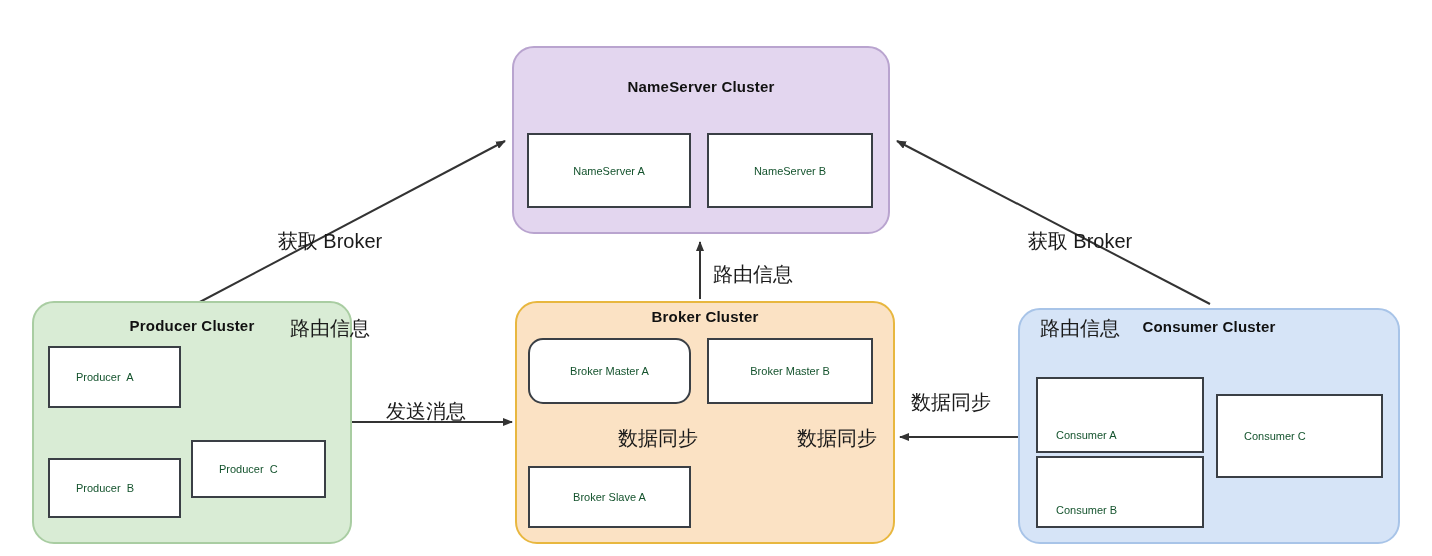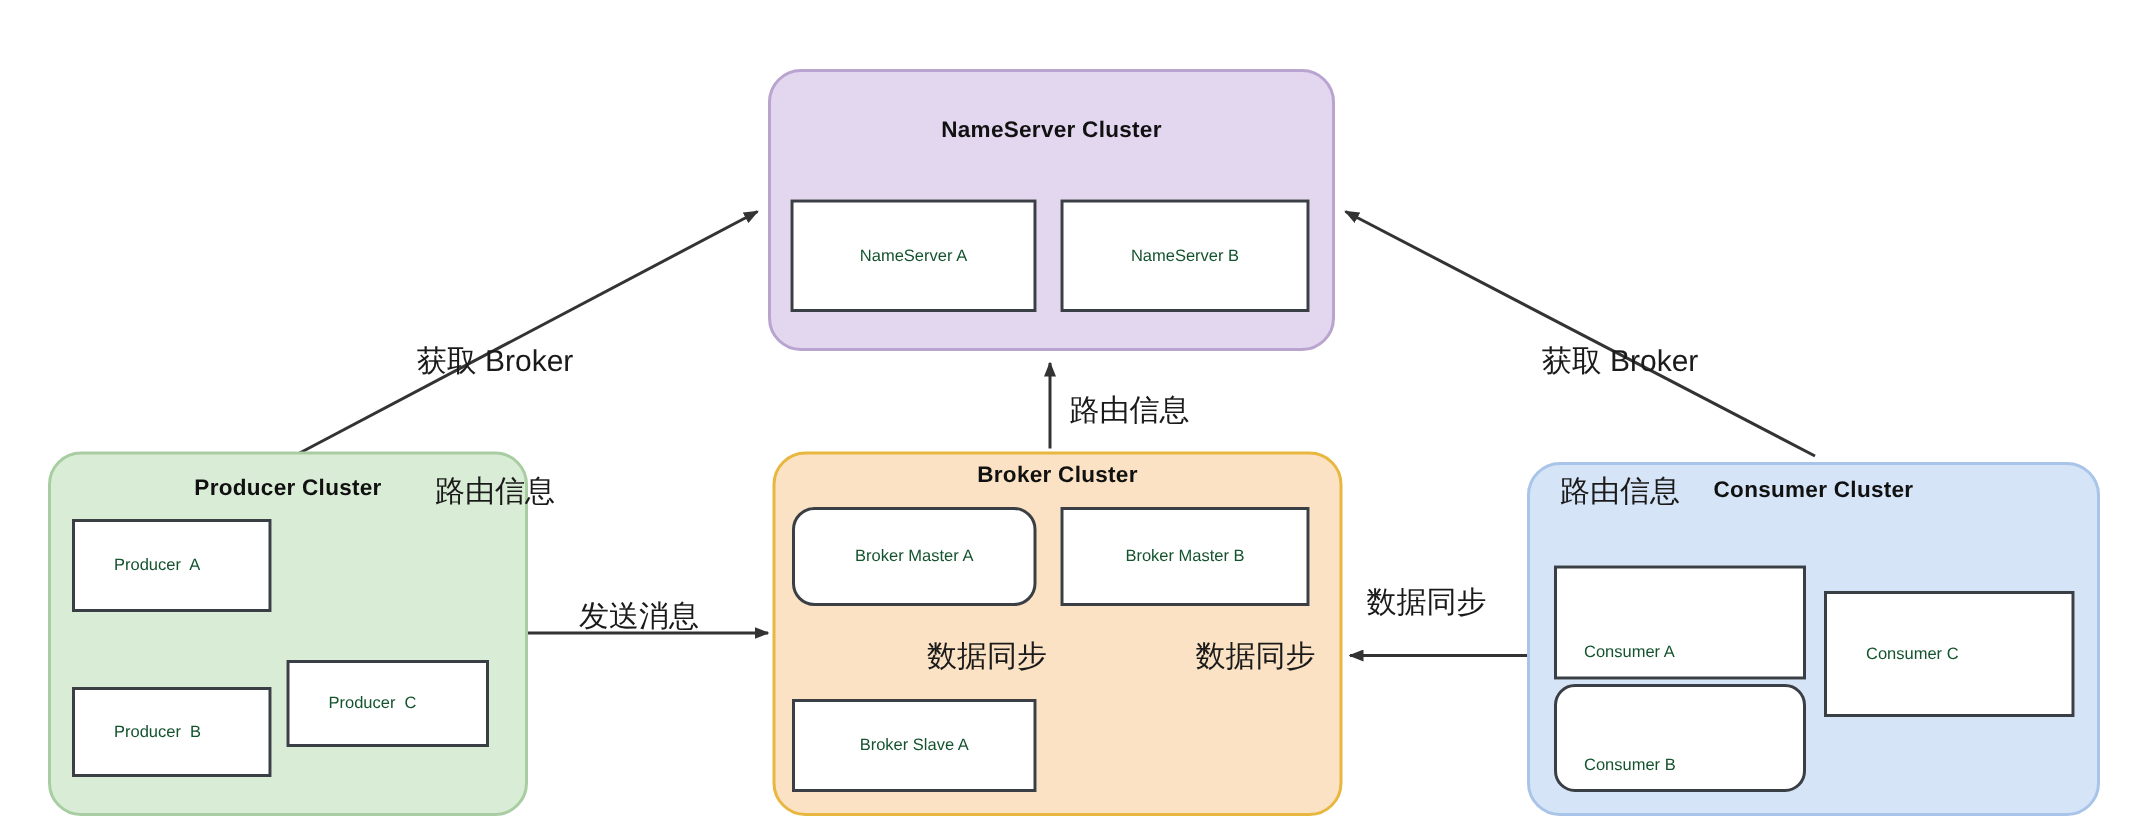--- a/index.html
+++ b/index.html
@@ -125,21 +125,21 @@
   </div>
   <div class="node" style="left:528px; top:322px; width:163px; height:66px;border-radius:15px;">Broker Master A</div>
   <div class="node" style="left:707px; top:322px; width:166px; height:66px;">Broker Master B</div>
   <div class="node" style="left:528px; top:450px; width:163px; height:62px;">Broker Slave A</div>
 
   <div class="cluster c-consumer" style="left:1018px; top:292px; width:382px; height:236px;">
     <div class="cluster-title" style="top:8px;">Consumer Cluster</div>
   </div>
   <div class="node align-bottom-left" style="left:1036px; top:321px; width:168px; height:76px;margin-top:40px;">Consumer A</div>
   <div class="node align-center-left" style="left:1216px; top:378px; width:167px; height:84px;">Consumer C</div>
-  <div class="node align-bottom-left" style="left:1036px; top:440px; width:168px; height:72px;border-radius:14px;">Consumer B</div>
+  <div class="node align-bottom-left" style="left:1036px; top:440px; width:168px; height:72px;">Consumer B</div>
 
   <div class="edge-label" style="left:255px; top:153px; width:150px;">
     <div>获取 Broker</div>
     <div>路由信息</div>
   </div>
 
   <div class="edge-label" style="left:1005px; top:153px; width:150px;">
     <div>获取 Broker</div>
     <div>路由信息</div>
   </div>

